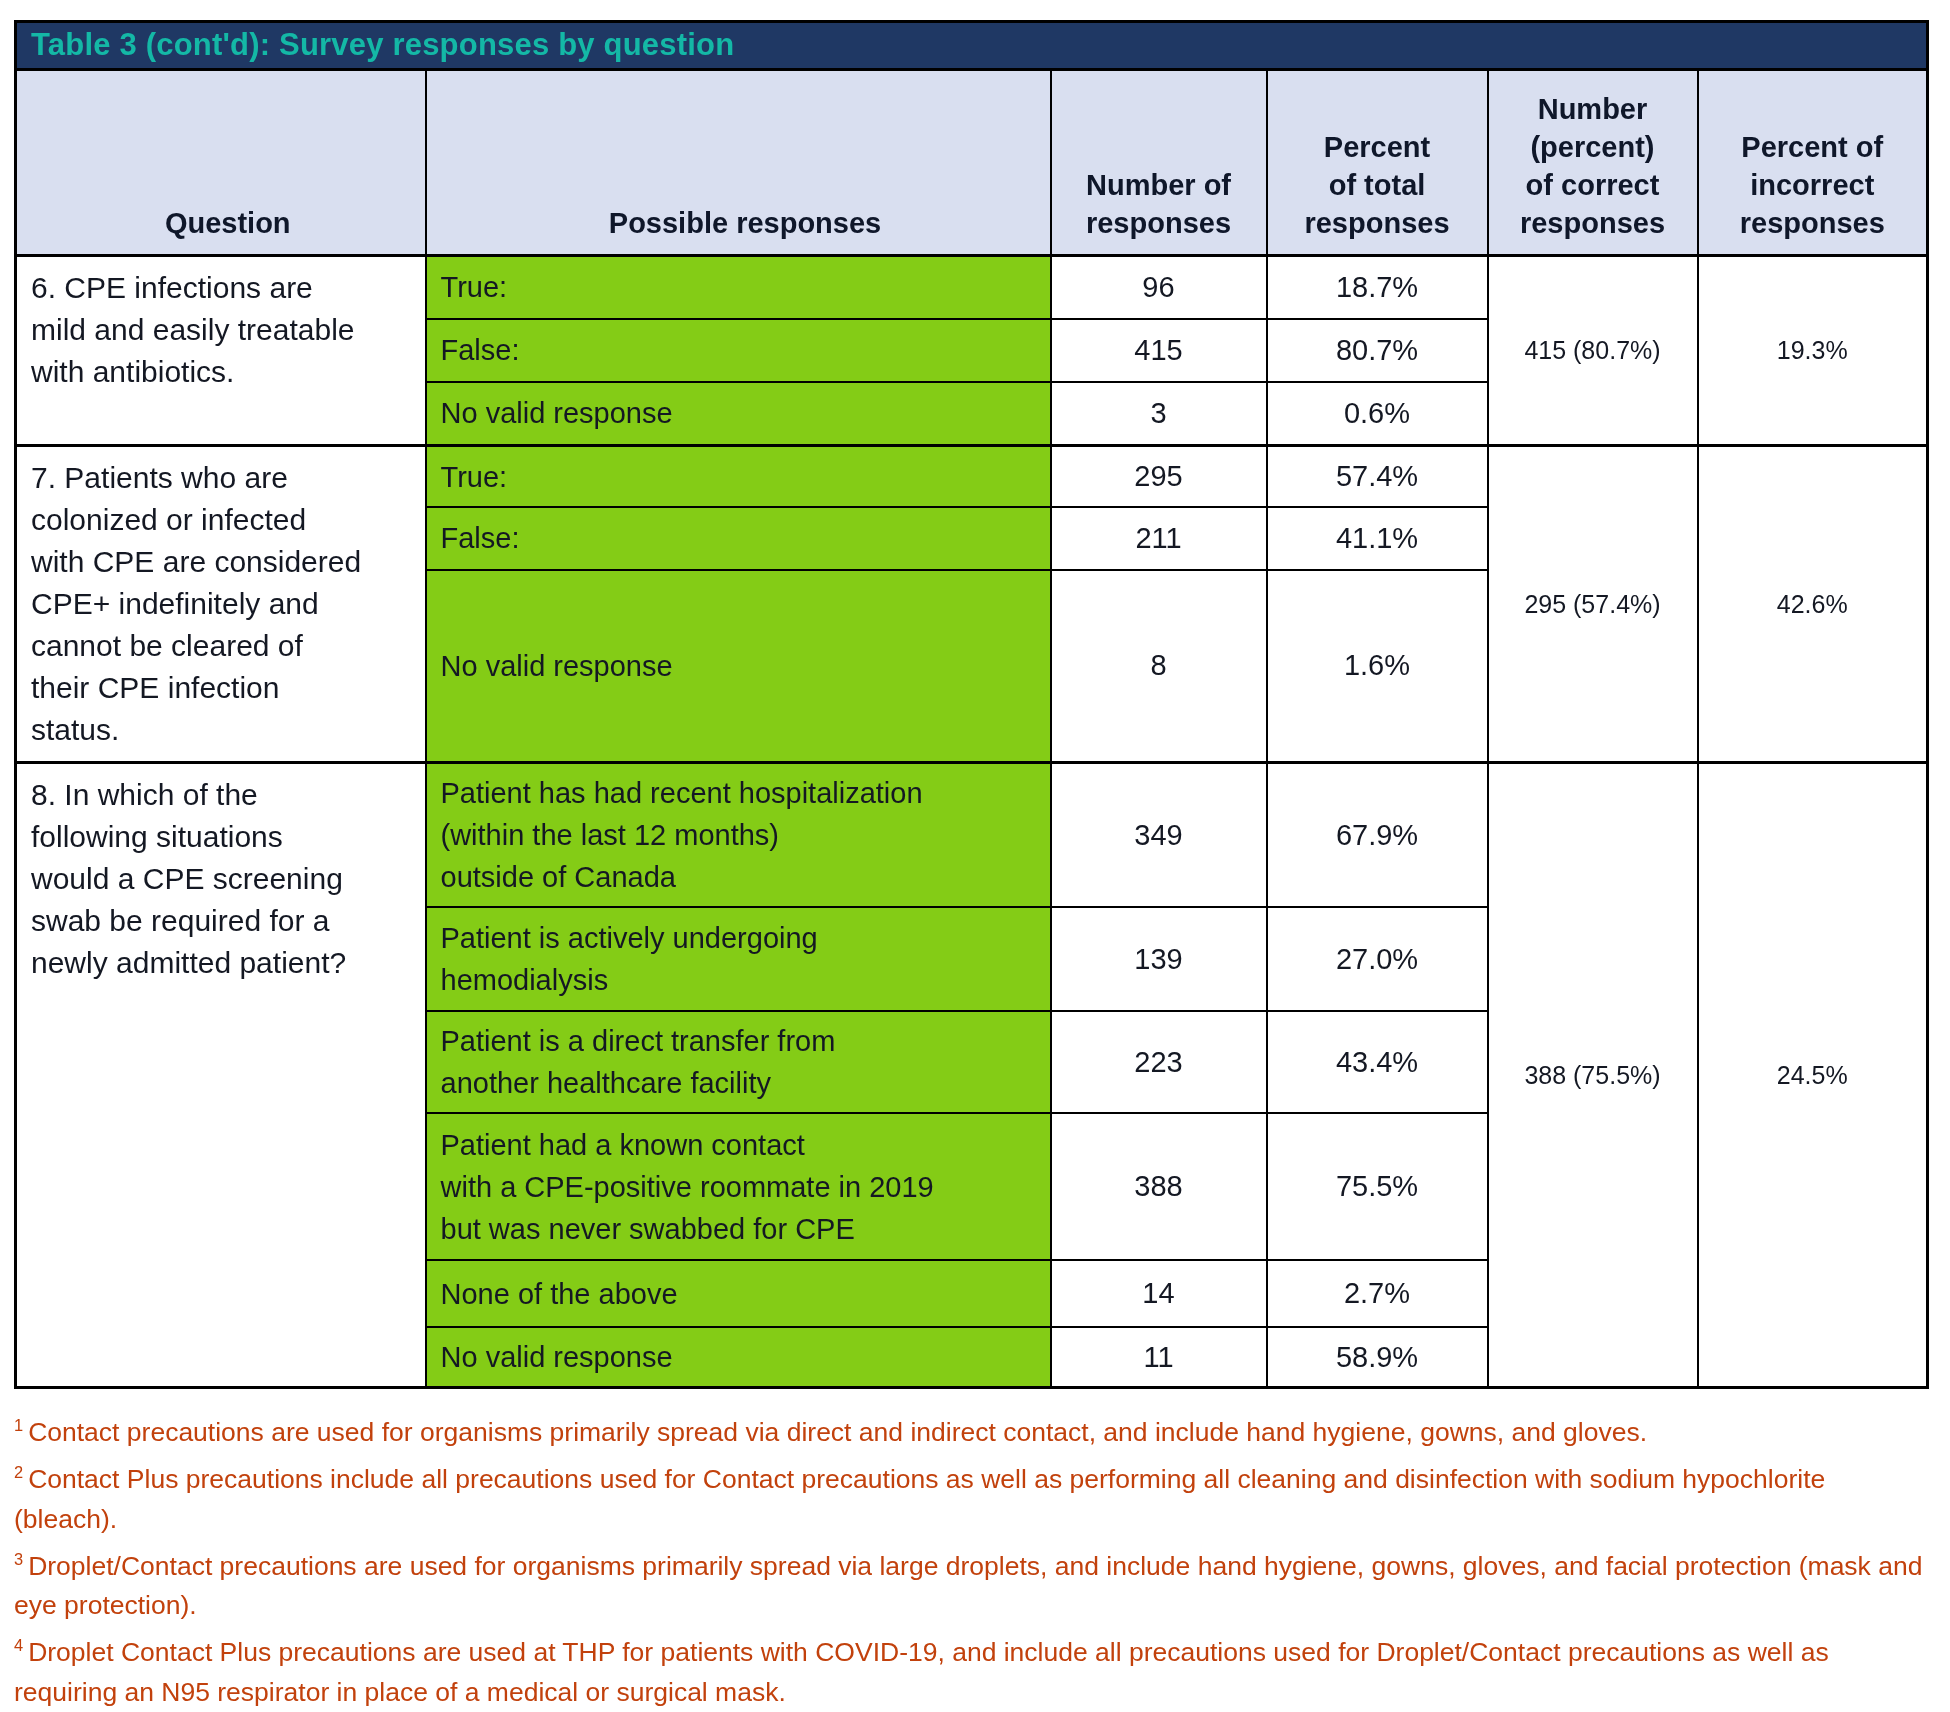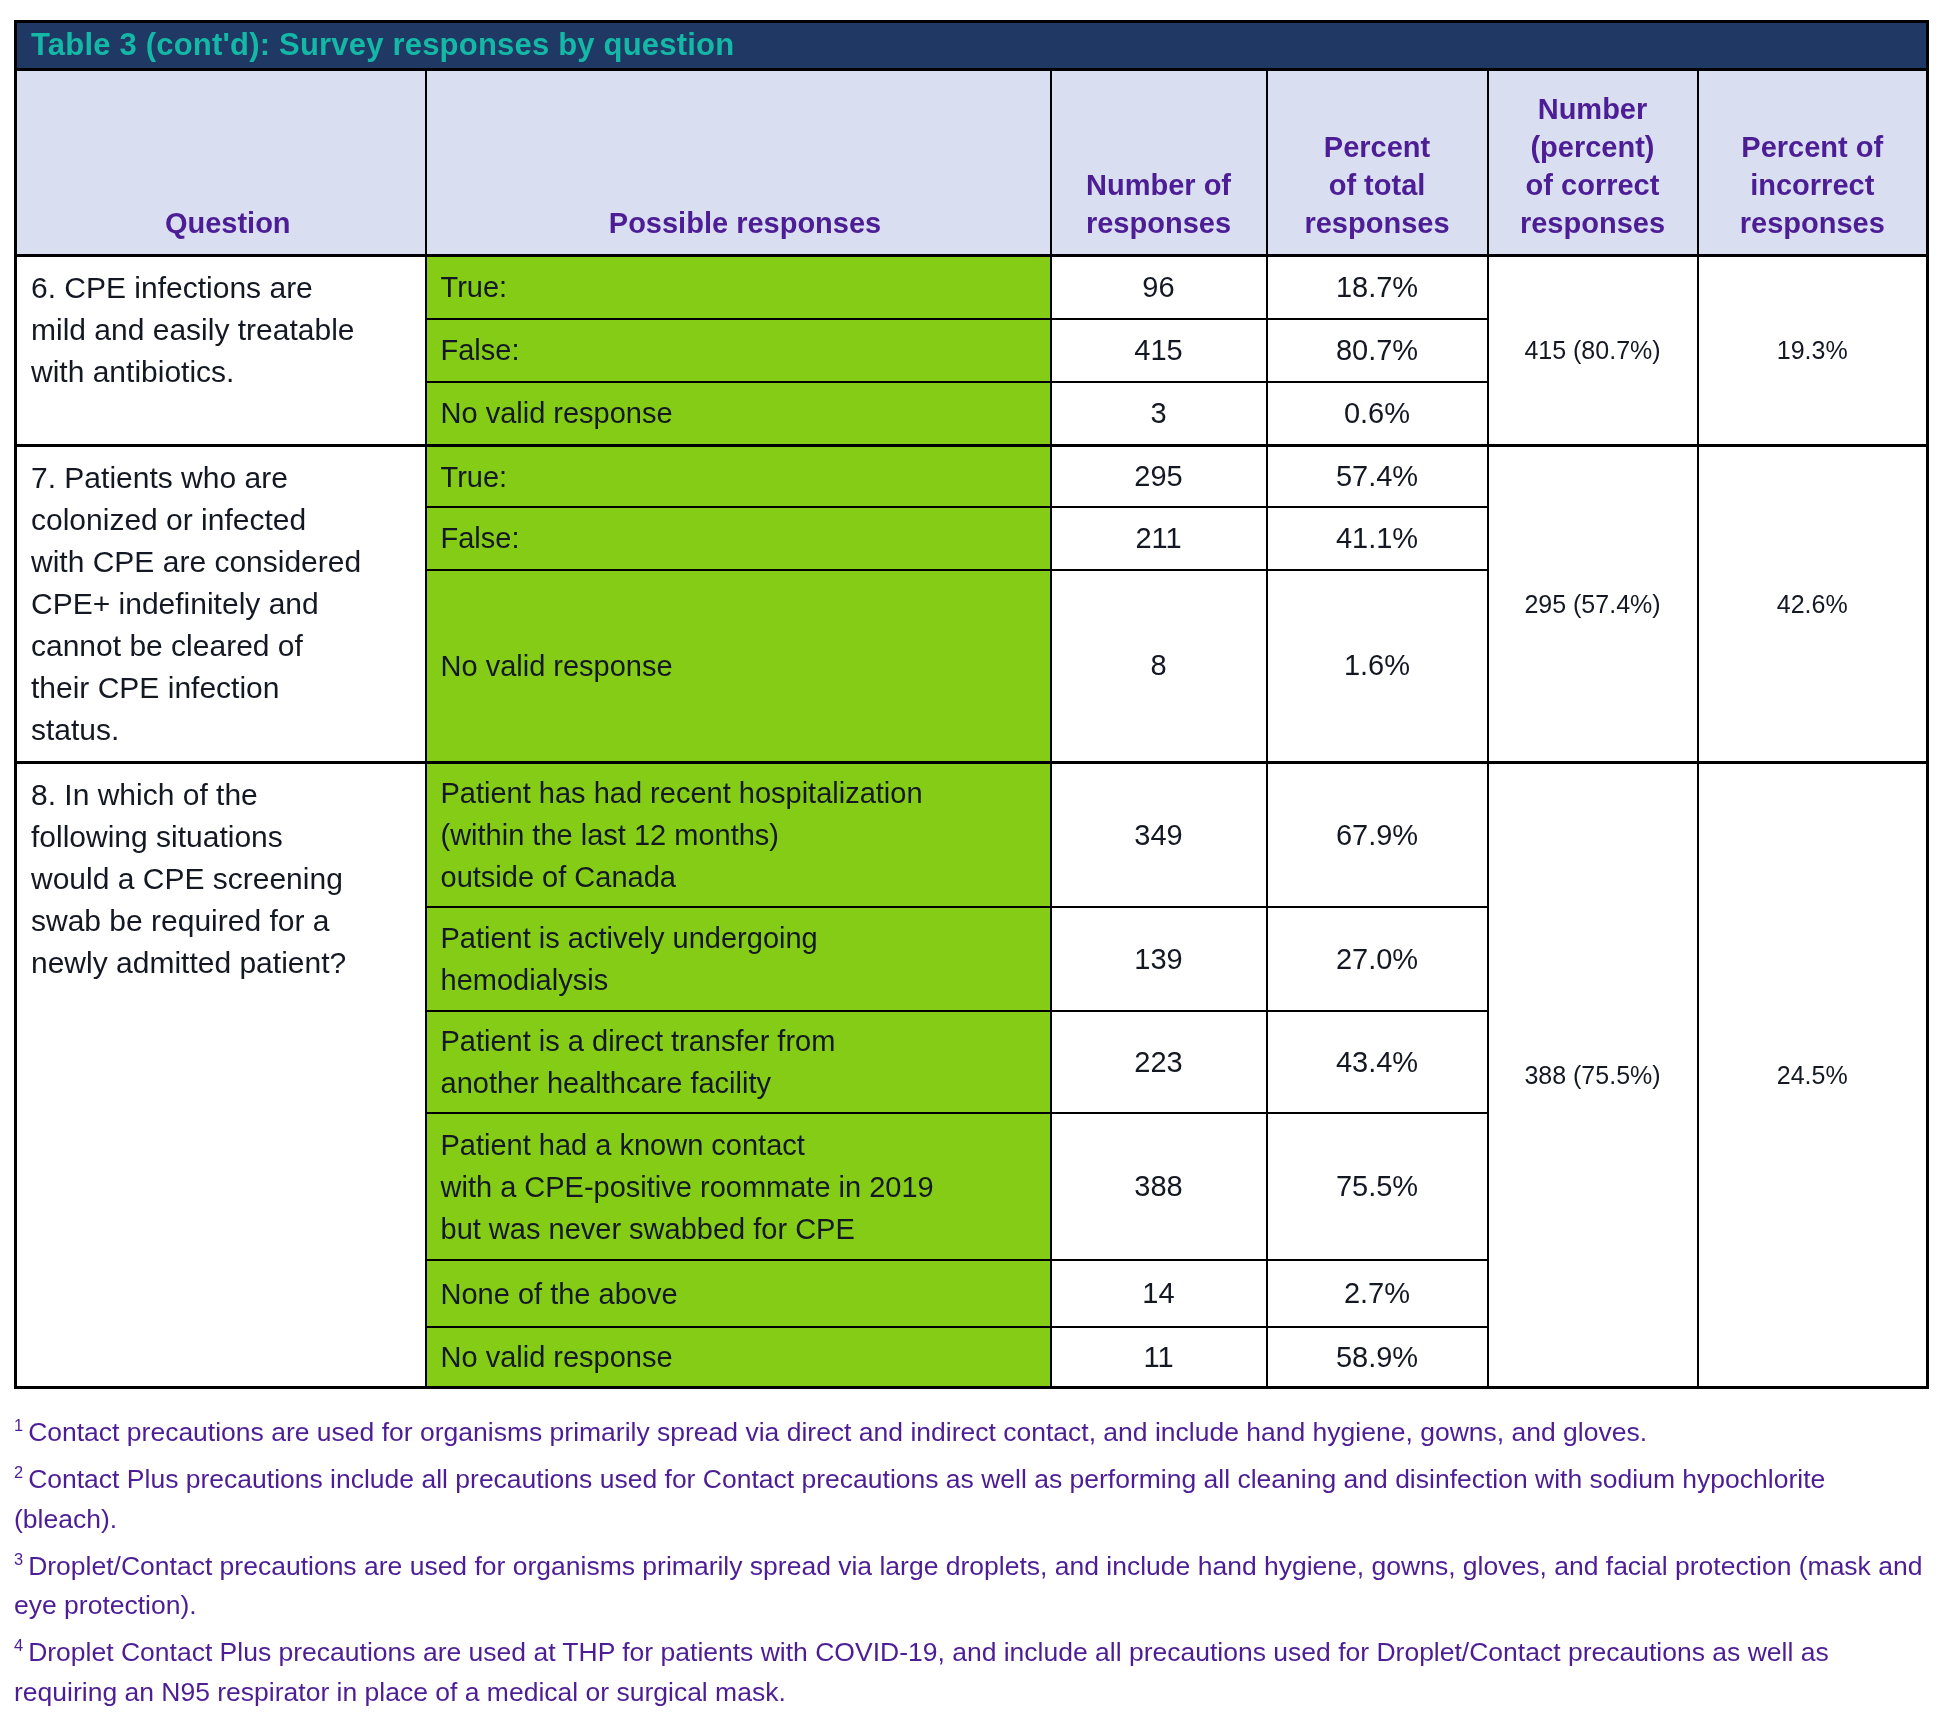--- a/index.html
+++ b/index.html
@@ -23,21 +23,21 @@
     text-align: left;
     font-size: 31px;
     font-weight: bold;
     height: 48px;
     padding: 2px 0 4px 14px;
     letter-spacing: 0.2px;
     border: 3px solid #000000;
   }
   tr.header-row th {
     background: #D9DFF0;
-    color: #4c1d95;
+    color: #0f172a;
     font-weight: bold;
     font-size: 29px;
     height: 186px;
     vertical-align: bottom;
     padding-bottom: 12px;
     white-space: pre-line;
     line-height: 38px;
     border-bottom: 3px solid #000000;
   }
   tr.header-row th.left { text-align: center; padding-left: 14px; }
@@ -72,21 +72,21 @@
     text-align: center;
     font-size: 25px;
     background: #ffffff;
   }
   tr.band-start td { border-top: 3px solid #000000; }
   .footnotes {
     width: 1912px;
     margin-top: 16px;
     font-size: 26.5px;
     line-height: 40px;
-    color: #4c1d95;
+    color: #c2410c;
   }
   .footnote { }
   .fn-sup {
     font-size: 0.62em;
     vertical-align: super;
     margin-right: 5px;
   }
 </style>
 </head>
 <body>

